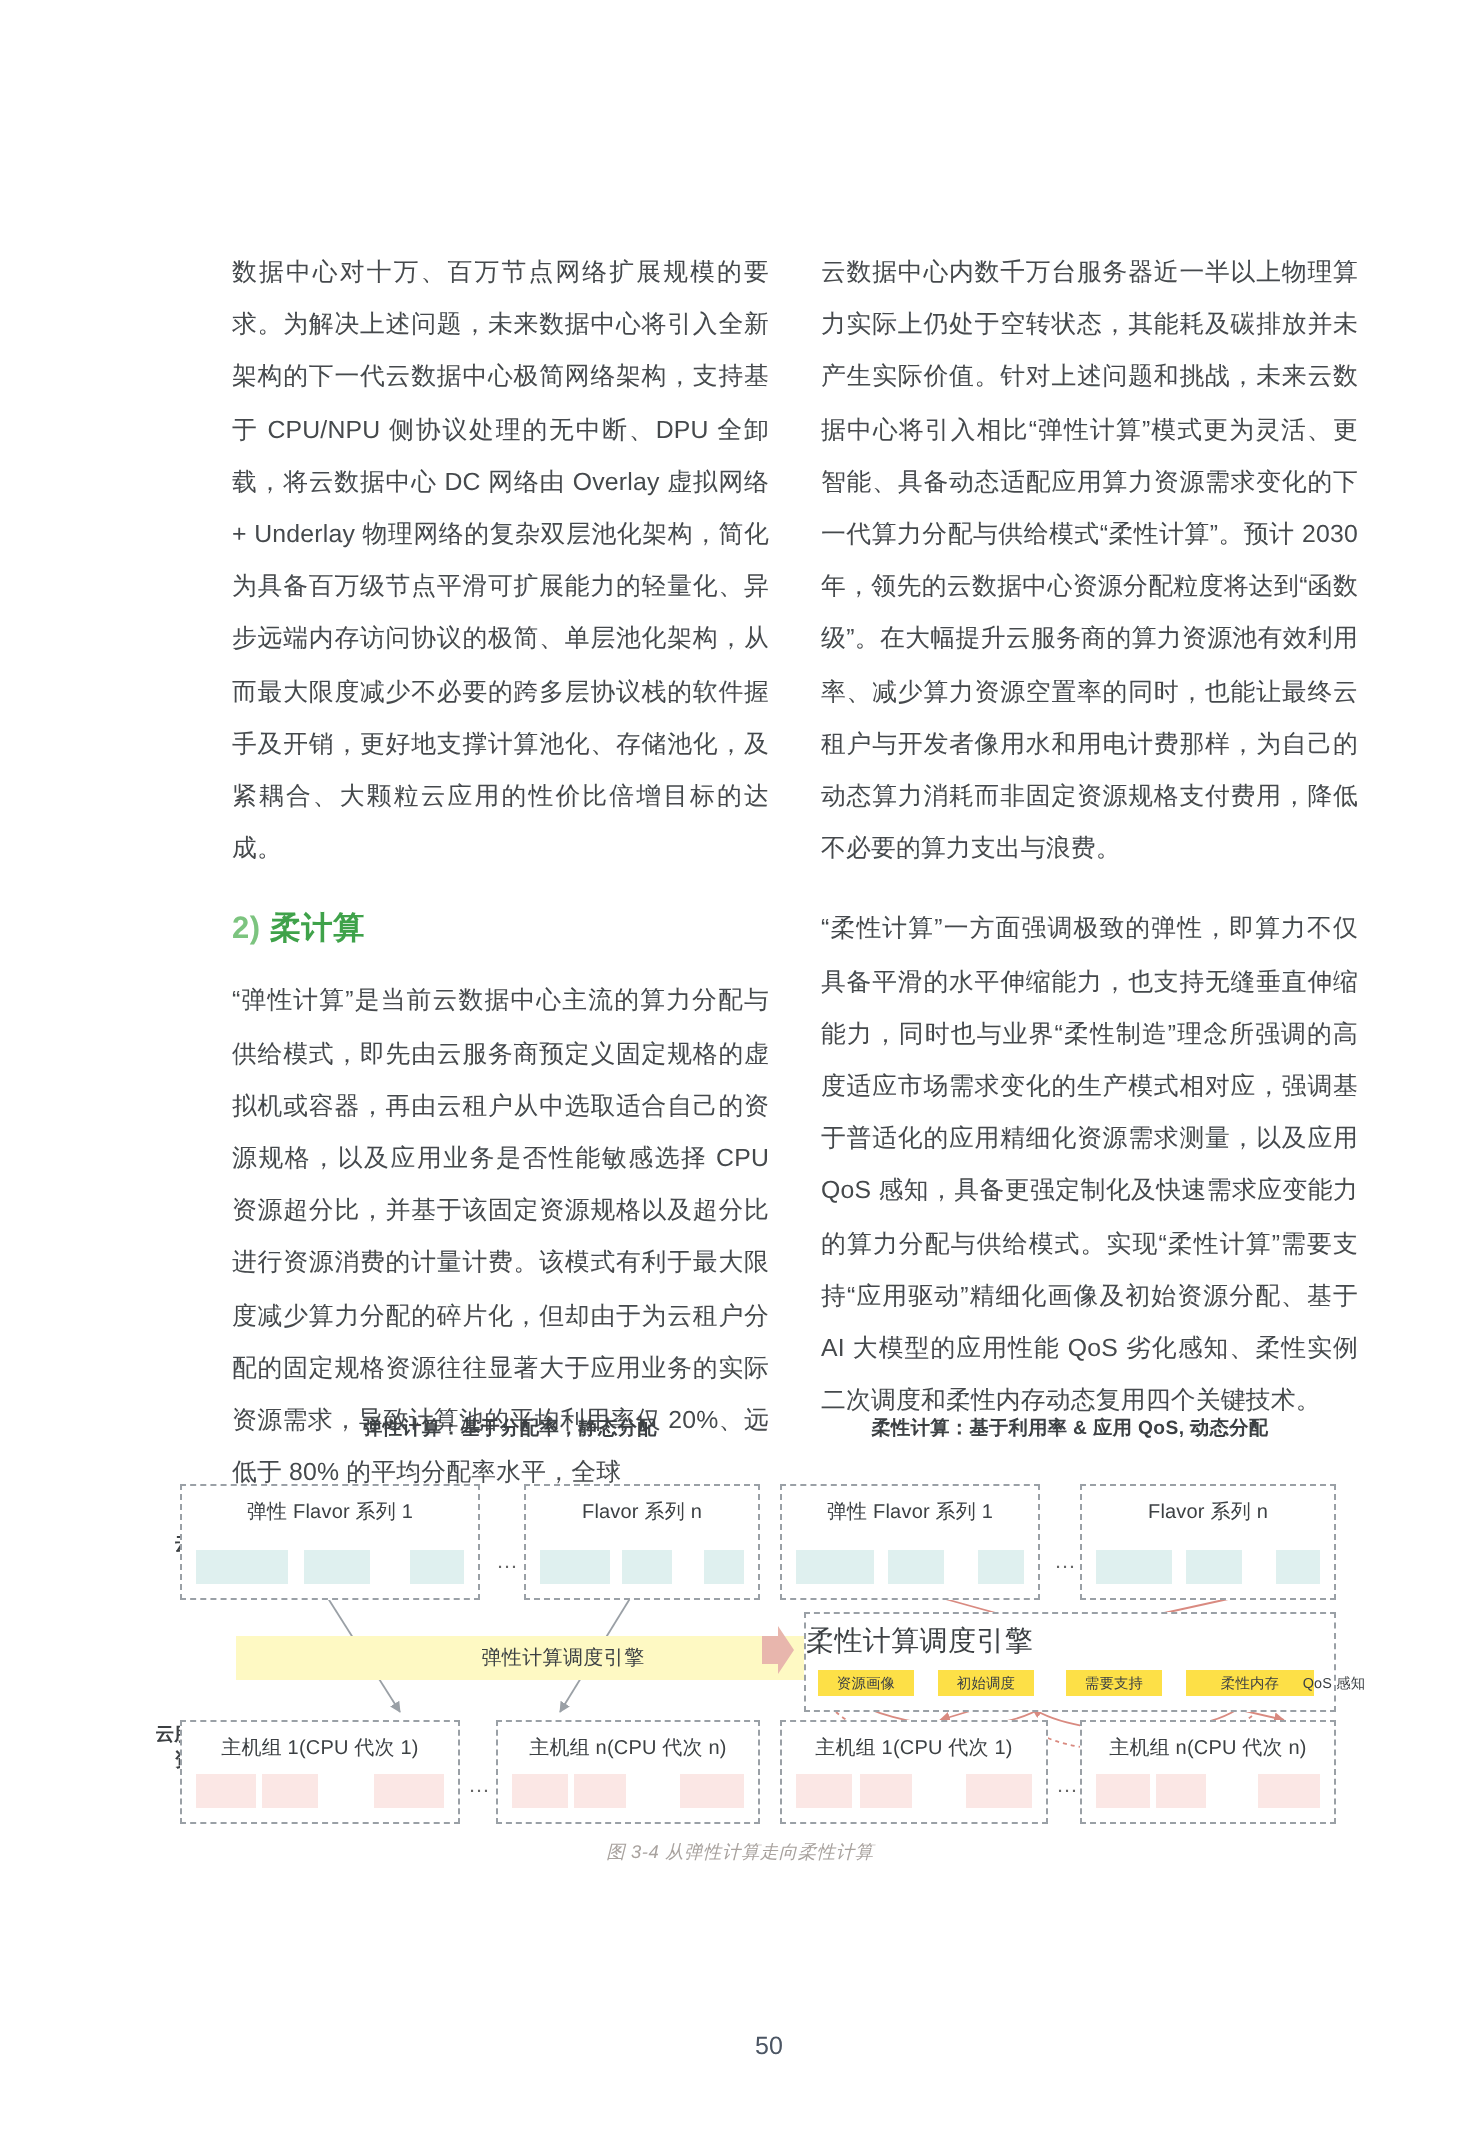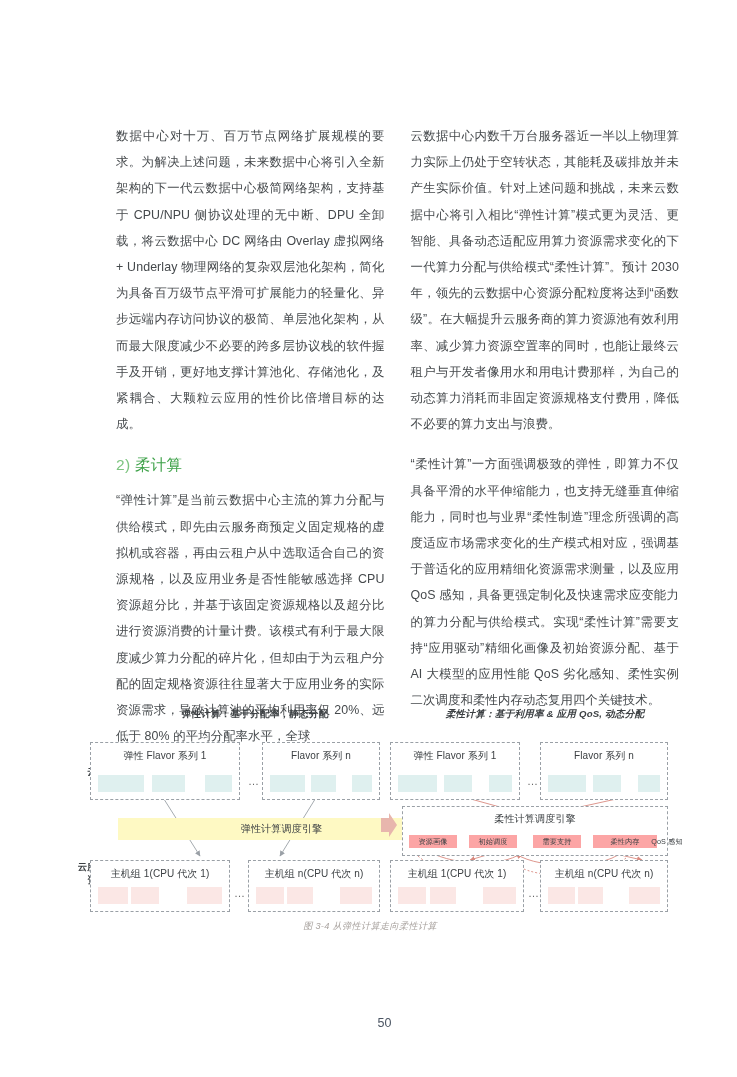--- a/index.html
+++ b/index.html
@@ -42,21 +42,21 @@
     text-align: justify;
     text-justify: inter-ideograph;
     color: #45494c;
     letter-spacing: 0.1px;
   }
 
   .heading {
     margin: 16px 0 10px 0;
     font-size: 15.5px;
     line-height: 24px;
-    font-weight: normal;
+    font-weight: bold;
     letter-spacing: 0.3px;
   }
   .heading .num { color: #7cc47f; }
   .heading .txt { color: #3fa24a; }
 
   
   .figure {
     position: absolute;
     left: 70px;
     top: 708px;
@@ -68,21 +68,21 @@
     position: absolute;
     top: 0;
     font-size: 9.6px;
     font-weight: bold;
     color: #3c4043;
     letter-spacing: 0.2px;
     text-align: center;
     white-space: nowrap;
   }
   .fig-title.left  { left: 40px;  width: 290px; }
-  .fig-title.right { left: 340px; width: 270px; font-style: italic; }
+  .fig-title.right { left: 330px; width: 270px; }
 
   .side-label {
     position: absolute;
     font-size: 9.4px;
     font-weight: bold;
     color: #3c4043;
     text-align: right;
     line-height: 13px;
     letter-spacing: 0.2px;
   }
@@ -148,28 +148,27 @@
   }
   .engine-dashed {
     position: absolute;
     border: 1px dashed #9aa0a6;
     box-sizing: border-box;
     background: #ffffff;
   }
   .engine-dashed .etitle {
     position: absolute;
     left: 0; right: 0; top: 5px;
-    text-align: center;
-    font-size: 10px;
+    font-size: 14px;
     color: #3c4043;
     letter-spacing: 0.2px;
   }
   .subchip {
     position: absolute;
-    background: #fca5a5;
+    background: #fde047;
     font-size: 7.2px;
     color: #3c4043;
     display: flex;
     align-items: center;
     justify-content: center;
     height: 13px;
     white-space: nowrap;
     letter-spacing: 0.1px;
   }
 

